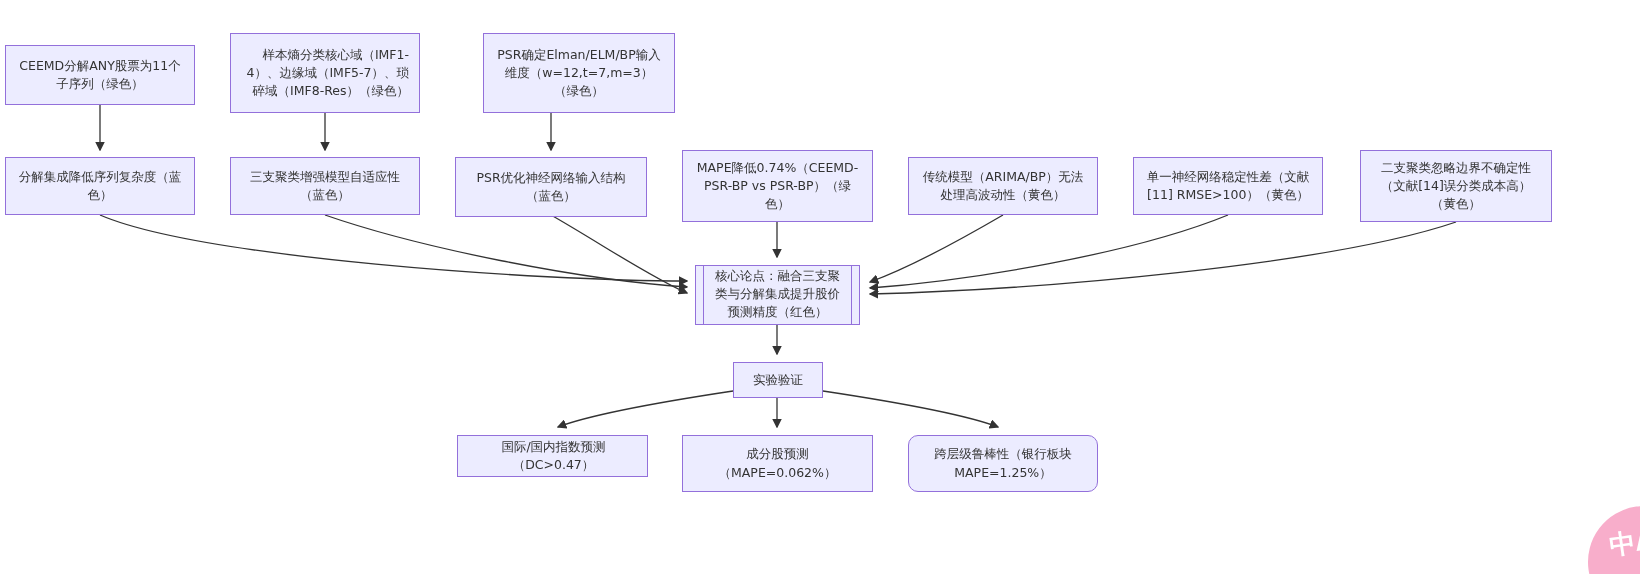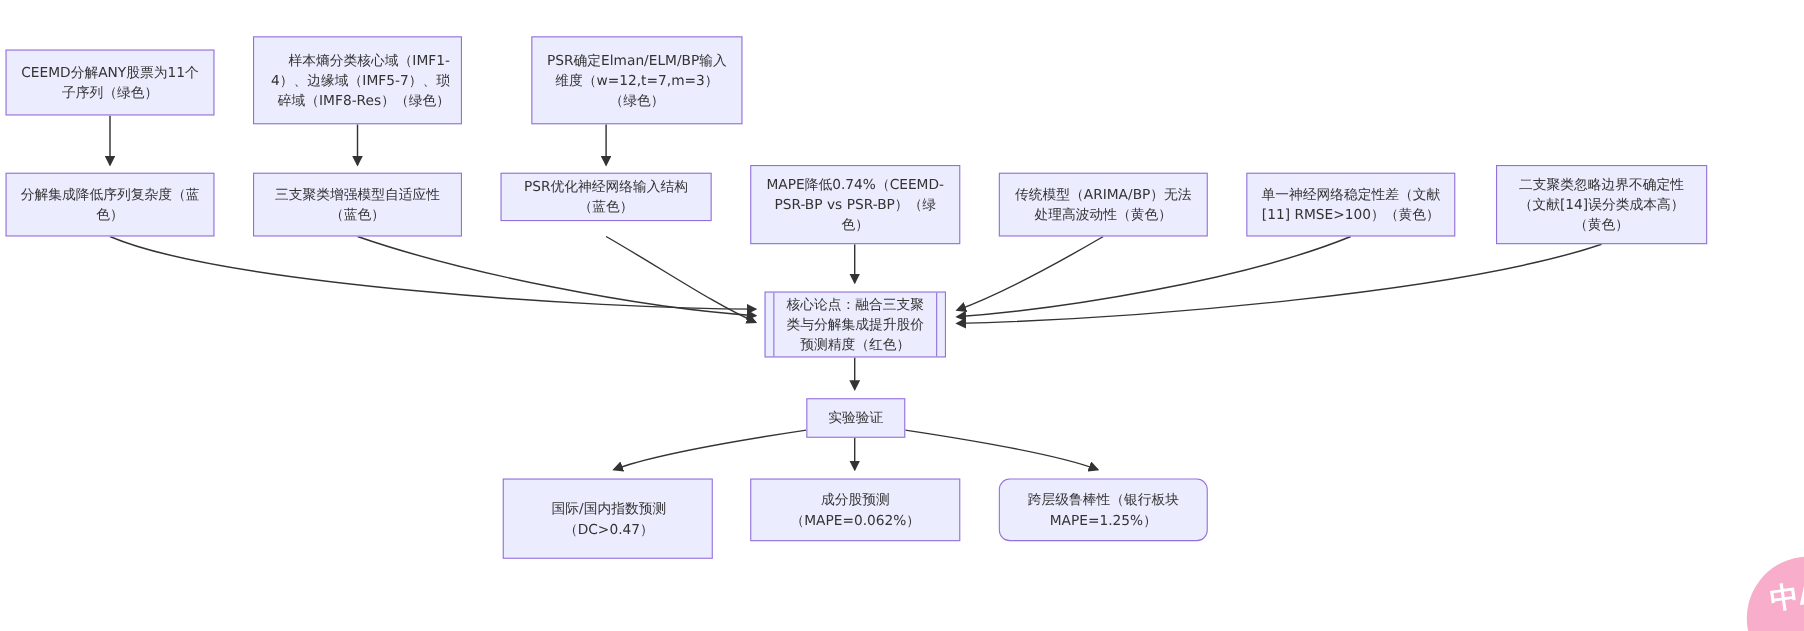--- a/index.html
+++ b/index.html
@@ -102,47 +102,47 @@
   <div class="node" style="left:455px; top:33px; width:192px; height:80px;margin-left:28px;">
     <span class="label">PSR确定Elman/ELM/BP输入维度（w=12,t=7,m=3）（绿色）</span>
   </div>
 
   <div class="node" style="left:230px; top:157px; width:190px; height:58px;">
     <span class="label">三支聚类增强模型自适应性（蓝色）</span>
   </div>
   <div class="node" style="left:5px; top:157px; width:190px; height:58px;">
     <span class="label">分解集成降低序列复杂度（蓝色）</span>
   </div>
-  <div class="node" style="left:455px; top:157px; width:192px; height:44px;">
+  <div class="node" style="left:455px; top:157px; width:192px; height:60px;">
     <span class="label">PSR优化神经网络输入结构（蓝色）</span>
   </div>
   <div class="node" style="left:682px; top:150px; width:191px; height:72px;">
     <span class="label">MAPE降低0.74%（CEEMD-PSR-BP vs PSR-BP）（绿色）</span>
   </div>
   <div class="node" style="left:908px; top:157px; width:190px; height:58px;">
     <span class="label">传统模型（ARIMA/BP）无法处理高波动性（黄色）</span>
   </div>
   <div class="node" style="left:1133px; top:157px; width:190px; height:58px;">
     <span class="label">单一神经网络稳定性差（文献[11] RMSE&gt;100）（黄色）</span>
   </div>
   <div class="node" style="left:1360px; top:150px; width:192px; height:72px;">
     <span class="label">二支聚类忽略边界不确定性（文献[14]误分类成本高）（黄色）</span>
   </div>
 
-  <div class="node" style="left:695px; top:265px; width:165px; height:60px; padding:4px 14px;">
+  <div class="node" style="left:695px; top:265px; width:165px; height:60px; padding:4px 14px;font-family:Liberation Mono, monospace;">
     <div class="vline vl-left"></div>
     <div class="vline vl-right"></div>
     <span class="label">核心论点：融合三支聚类与分解集成提升股价预测精度（红色）</span>
   </div>
 
   <div class="node" style="left:733px; top:362px; width:90px; height:36px;">
     <span class="label">实验验证</span>
   </div>
 
-  <div class="node" style="left:457px; top:435px; width:191px; height:73px;padding-left:12px;">
+  <div class="node" style="left:457px; top:435px; width:191px; height:42px;padding-left:12px;">
     <span class="label">国际/国内指数预测（DC&gt;0.47）</span>
   </div>
   <div class="node" style="left:682px; top:435px; width:191px; height:57px;">
     <span class="label">成分股预测（MAPE=0.062%）</span>
   </div>
   <div class="node" style="left:908px; top:435px; width:190px; height:57px;border-radius:10px;">
     <span class="label">跨层级鲁棒性（银行板块 MAPE=1.25%）</span>
   </div>
 
   <div id="watermark">

